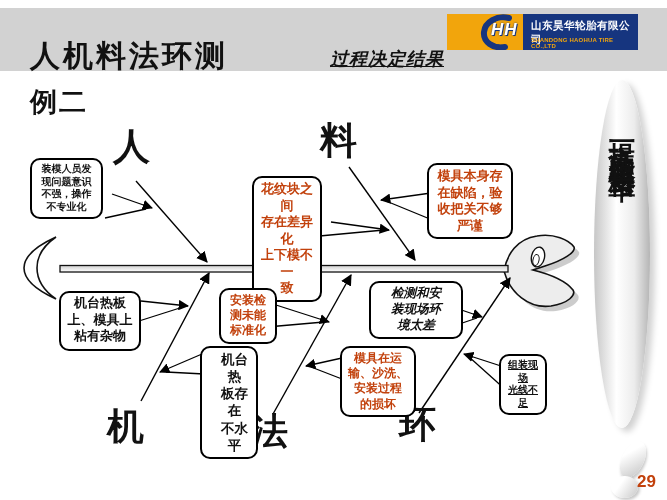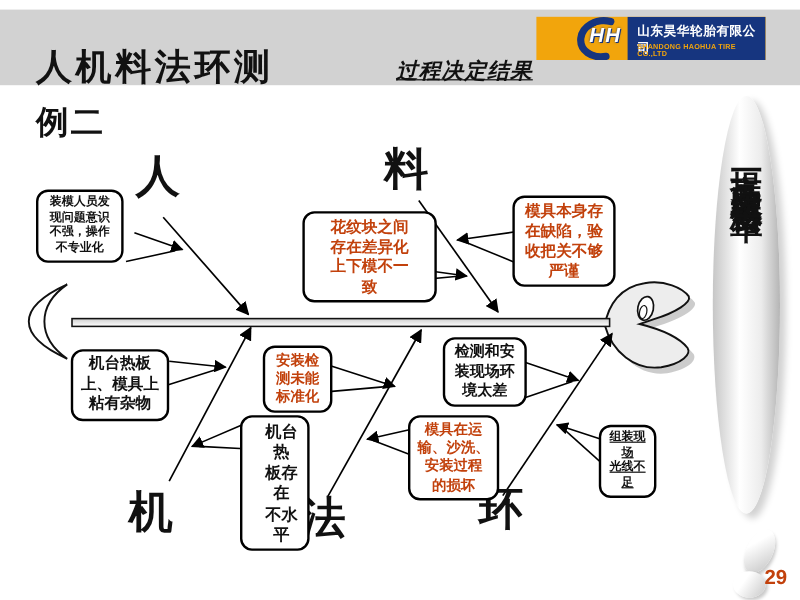--- a/index.html
+++ b/index.html
@@ -37,26 +37,26 @@
   .cat-man{left:113px;top:128px;}
   .cat-material{left:320px;top:122px;}
   .cat-machine{left:107px;top:408px;}
   .cat-method{left:251px;top:413px;}
   .cat-environment{left:399px;top:406px;}
   
   .cause{position:absolute;box-sizing:border-box;background:#fff;border:2px solid #000;border-radius:10px;
      padding:3px 5px;font-weight:700;text-align:center;white-space:pre-line;line-height:1.27;color:#111;}
   .orange{color:#c2410c;}
   .b1{left:30px;top:158px;width:73px;font-size:10px;}
-  .b2{left:252px;top:176px;width:112px;font-size:13px;}
+  .b2{left:252px;top:176px;width:70px;font-size:13px;}
   .b3{left:427px;top:163px;width:86px;font-size:13px;}
   .b4{left:59px;top:291px;width:82px;font-size:13px;font-family:Liberation Mono, monospace;}
   .b5{left:219px;top:288px;width:58px;font-size:12px;}
   .b9{left:200px;top:346px;width:58px;font-size:13.5px;padding-left:16px;}
-  .b6{left:369px;top:281px;width:70px;font-size:12.5px;}
+  .b6{left:369px;top:281px;width:94px;font-size:12.5px;font-style:italic;}
   .b7{left:340px;top:346px;width:76px;font-size:12px;}
   .b8{left:499px;top:354px;width:48px;font-size:10px;text-decoration:underline;}
 </style>
 </head>
 <body>
 
 <div class="band"></div>
 
 <div class="title">人机料法环测</div>
 <div class="example">例二</div>

